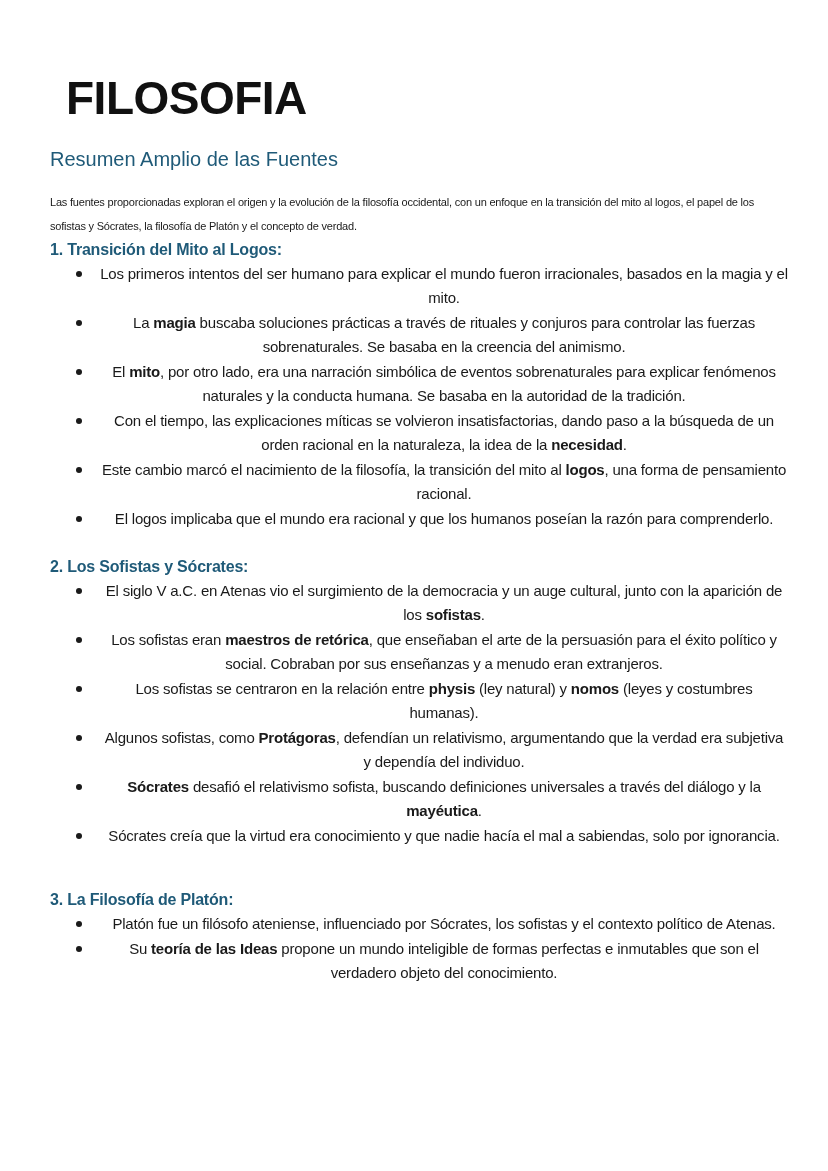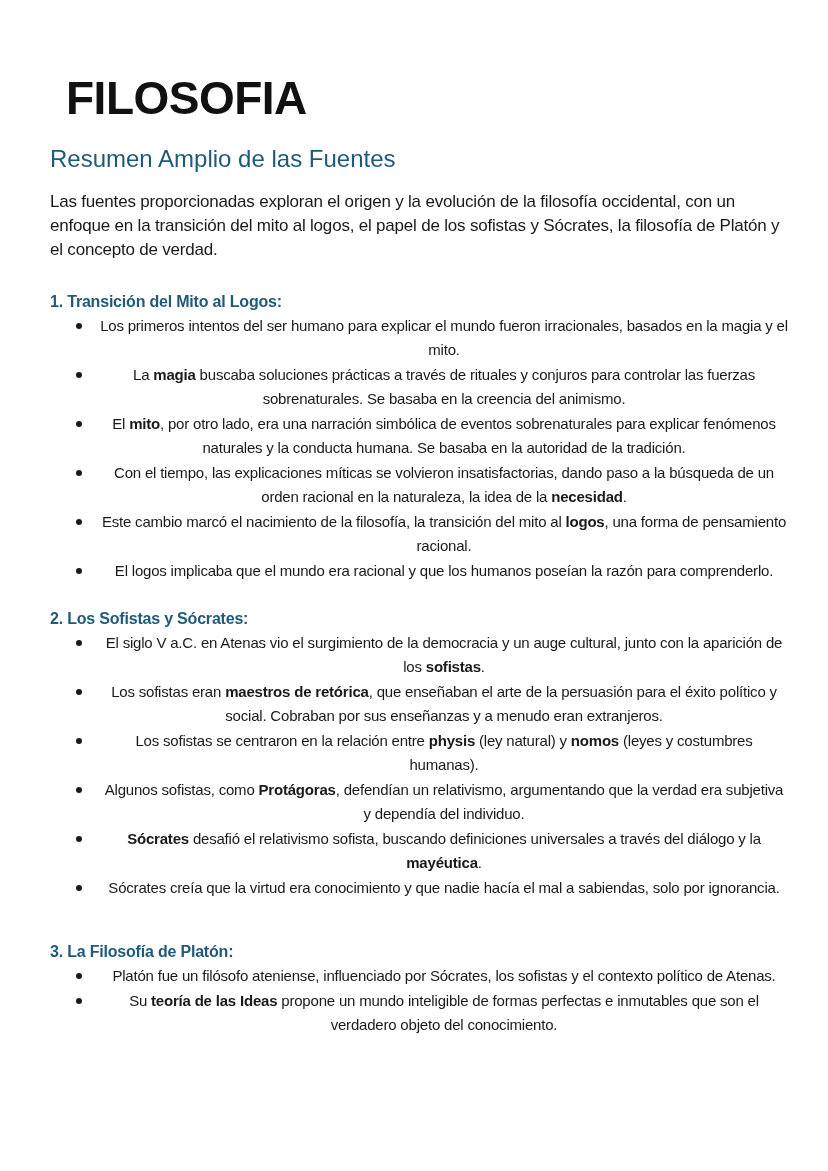--- a/index.html
+++ b/index.html
@@ -9,32 +9,32 @@
     color: #1a1a1a;
   }
   .page { position: relative; padding: 0 40px 0 50px; }
   .title {
     font-family: "Liberation Sans", sans-serif;
     font-size: 46px; font-weight: 700; letter-spacing: -0.5px;
     color: #111111;
     margin: 16px; padding-top: 56px; line-height: 52px;
   }
   .subtitle {
-    font-size: 24px; color: #1f5a78; font-weight: 400;
+    font-size: 20px; color: #1f5a78; font-weight: 400;
     margin: 22px 0 0 0; line-height: 26px;
   }
   .intro {
-    font-size: 17px; line-height: 24px; margin: 18px 0 0 0;
+    font-size: 11px; line-height: 24px; margin: 18px 0 0 0;
     letter-spacing: -0.2px;
   }
   .section-heading {
     font-size: 16px; color: #1f5a78; margin: 0; line-height: 24px;
     letter-spacing: -0.2px;
   }
-  .sec1 { margin-top: 28px; }
+  .sec1 { margin-top: 0; }
   .sec2 { margin-top: 24px; }
   .sec3 { margin-top: 40px; }
   ul.bullets {
     list-style: none; margin: 0; padding: 0 0 0 50px; text-align: center;
   }
   ul.bullets li {
     position: relative; font-size: 15px; line-height: 24px;
     letter-spacing: -0.2px; margin-bottom: 1px;
   }
   ul.bullets li::before {

